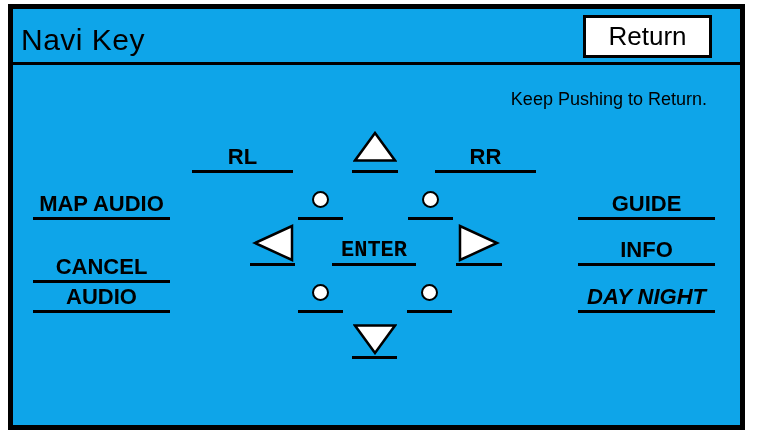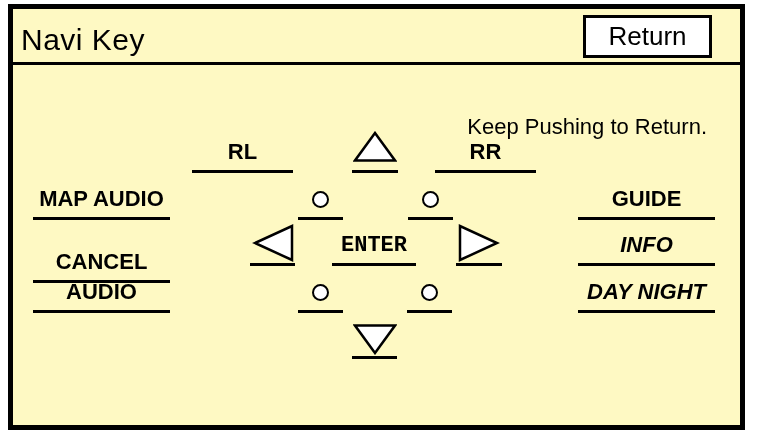--- a/index.html
+++ b/index.html
@@ -13,21 +13,21 @@
     overflow: hidden;
   }
   .screen {
     position: absolute;
     left: 8px;
     top: 4px;
     width: 737px;
     height: 426px;
     border: 5px solid #000;
     box-sizing: border-box;
-    background: #fef9c3;
+    background: #0ea5e9;
   }
   .titlebar {
     position: absolute;
     left: 0;
     top: 0;
     right: 0;
     height: 53px;
     border-bottom: 3px solid #000;
   }
   .page-title {
@@ -51,38 +51,38 @@
     align-items: center;
     justify-content: center;
     font-size: 26px;
     font-family: "Liberation Sans", sans-serif;
     color: #000;
     padding: 0;
     text-align: center;
   }
   .hint {
     position: absolute;
-    top: 105px;
+    top: 80px;
     right: 33px;
-    font-size: 22px;
+    font-size: 18px;
     white-space: nowrap;
   }
   .key {
     position: absolute;
     border-bottom: 3px solid #000;
     box-sizing: border-box;
     display: flex;
     align-items: flex-end;
     justify-content: center;
     font-size: 22px;
     font-weight: bold;
     white-space: nowrap;
     overflow: visible;
   }
-  .pb5 { padding-bottom: 5px; }
+  .pb5 { }
   .pb7 { padding-bottom: 7px; }
   .pb9 { padding-bottom: 9px; }
   .pb1 { padding-bottom: 1px; }
   .circle-key {
     width: 17px;
     height: 17px;
     border: 2.5px solid #000;
     border-radius: 50%;
     box-sizing: border-box;
     background: #fff;
@@ -108,21 +108,21 @@
     <svg width="44" height="32" viewBox="0 0 44 32">
       <polygon points="22,2 42,29.5 2,29.5" fill="#fff" stroke="#000" stroke-width="2.5"></polygon>
     </svg>
   </div>
 
   <div class="key pb5" style="left:20px; top:166px; width:137px; height:45px;">MAP AUDIO</div>
   <div class="key pb5" style="left:20px; top:212px; width:137px; height:62px;">CANCEL</div>
   <div class="key pb5" style="left:20px; top:259px; width:137px; height:45px;">AUDIO</div>
 
   <div class="key pb5" style="left:565px; top:166px; width:137px; height:45px;">GUIDE</div>
-  <div class="key pb5" style="left:565px; top:212px; width:137px; height:45px;font-style:italic;">INFO</div>
+  <div class="key pb5" style="left:565px; top:212px; width:137px; height:45px;">INFO</div>
   <div class="key pb5" style="left:565px; top:259px; width:137px; height:45px;font-style:italic;">DAY NIGHT</div>
 
   <div class="key pb9" style="left:285px; top:182px; width:45px; height:29px;">
     <div class="circle-key"></div>
   </div>
   <div class="key pb9" style="left:395px; top:182px; width:45px; height:29px;">
     <div class="circle-key"></div>
   </div>
 
   <div class="key pb1" style="left:237px; top:215px; width:45px; height:42px;">

